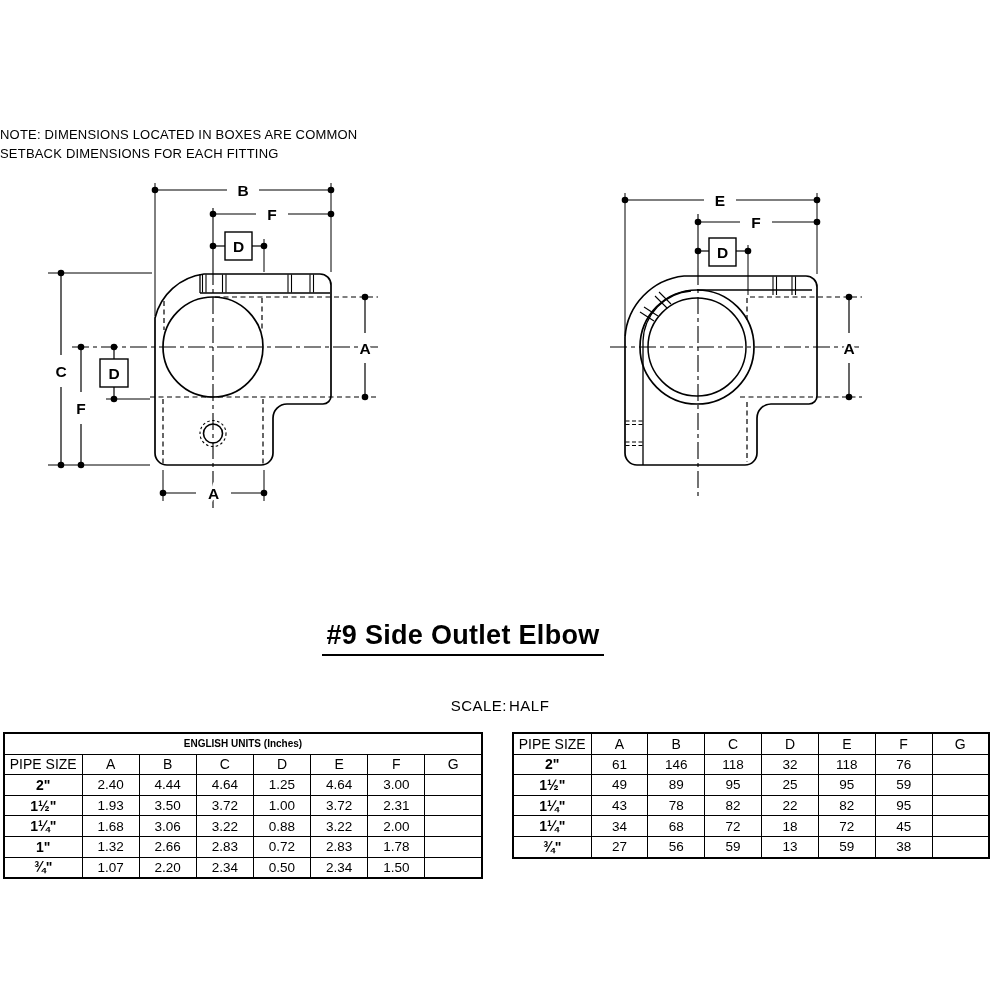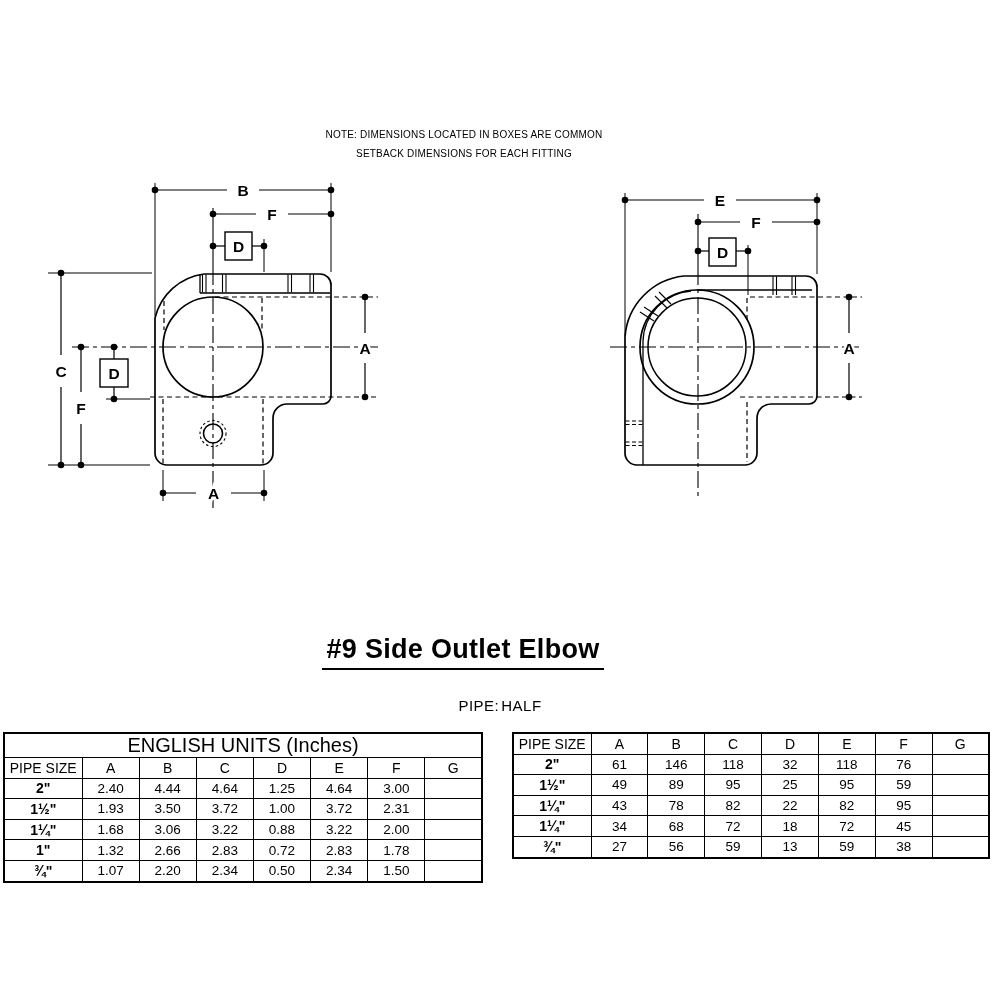--- a/index.html
+++ b/index.html
@@ -1,32 +1,32 @@
 <!DOCTYPE html>
 <html><head>
 <meta charset="utf-8">
 <style>
   html,body{margin:0;padding:0}
   body{width:1000px;height:1000px;background:#fff;position:relative;
        font-family:"Liberation Sans",sans-serif;color:#000;overflow:hidden}
-  .note{position:absolute;top:126px;left:0;width:928px;text-align:center;
-        font-size:10px;line-height:18.5px;letter-spacing:.2px}
+  .note{position:absolute;top:126px;left:0;width:928px;
+        font-size:13px;line-height:18.5px;letter-spacing:.2px}
   #drawing{position:absolute;top:0;left:0}
-  .titlewrap{position:absolute;top:634px;left:0;width:926px;text-align:center}
+  .titlewrap{position:absolute;top:620px;left:0;width:926px;text-align:center}
   .titlewrap .t{display:inline-block;font-size:27px;font-weight:bold;
         border-bottom:2.5px solid #000;padding:0 4px 3px;letter-spacing:.3px}
   .scalewrap{position:absolute;top:697px;left:0;width:1000px;text-align:center;
         font-size:15px;letter-spacing:.5px}
   .scalewrap .v{margin-left:2px}
   table.spec{position:absolute;top:732px;border-collapse:collapse;table-layout:fixed;
         border:2px solid #000;background:#fff}
   .spec td,.spec th{border:1.5px solid #000;height:19.6px;text-align:center;
         vertical-align:middle;font-size:13.5px;padding:0;overflow:hidden;
         font-family:"Liberation Sans",sans-serif}
-  .spec .ttl{font-weight:normal;font-size:20px}
+  .spec .ttl{font-weight:bold;font-size:10px}
   .spec th{font-weight:normal;font-size:14px}
   .spec td.ps{font-weight:bold;font-size:14px}
   #eng{left:3px;width:480px}
   #met{left:512px;width:478px}
   .c0{width:78px}
   svg .dim{font:bold 15.5px "Liberation Sans",sans-serif;text-anchor:middle;
         paint-order:stroke;stroke:#fff;stroke-width:5px;fill:#000}
   svg .dot{fill:#000;stroke:none}
 </style>
 </head>
@@ -217,21 +217,21 @@
         <circle class="dot" cx="849" cy="397" r="3.3"></circle>
       <text class="dim" x="849" y="348" dominant-baseline="central">A</text>
     </g>
   </g>
 </svg>
 
 <div class="titlewrap">
   <span class="t">#9 Side Outlet Elbow</span>
 </div>
 <div class="scalewrap">
-  <span>PIPE:</span><span class="v">HALF</span>
+  <span>SCALE:</span><span class="v">HALF</span>
 </div>
 
 <table class="spec" id="eng">
   <colgroup>
       <col class="c0">
       <col>
       <col>
       <col>
       <col>
       <col>

